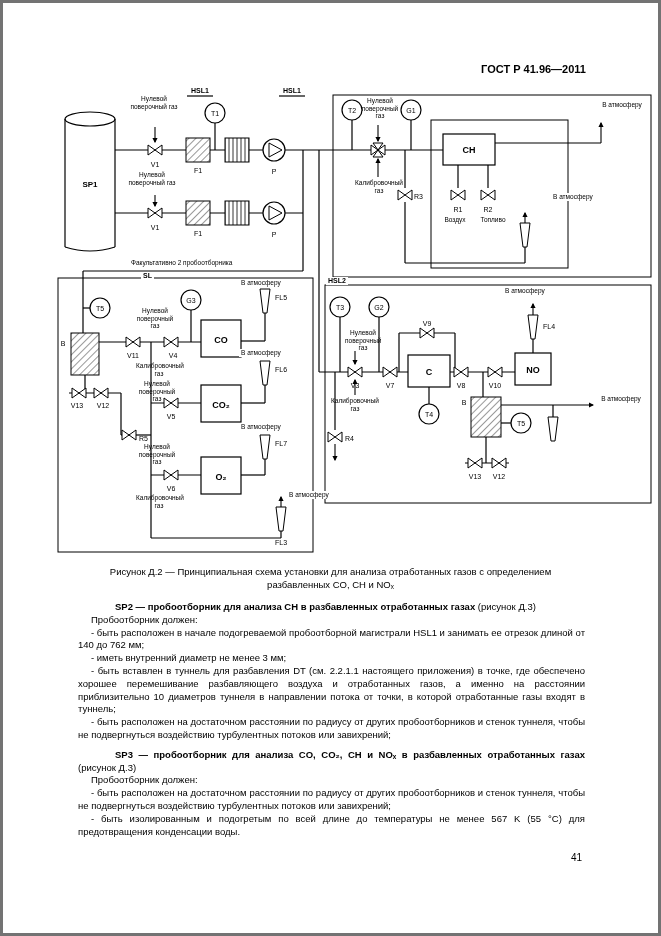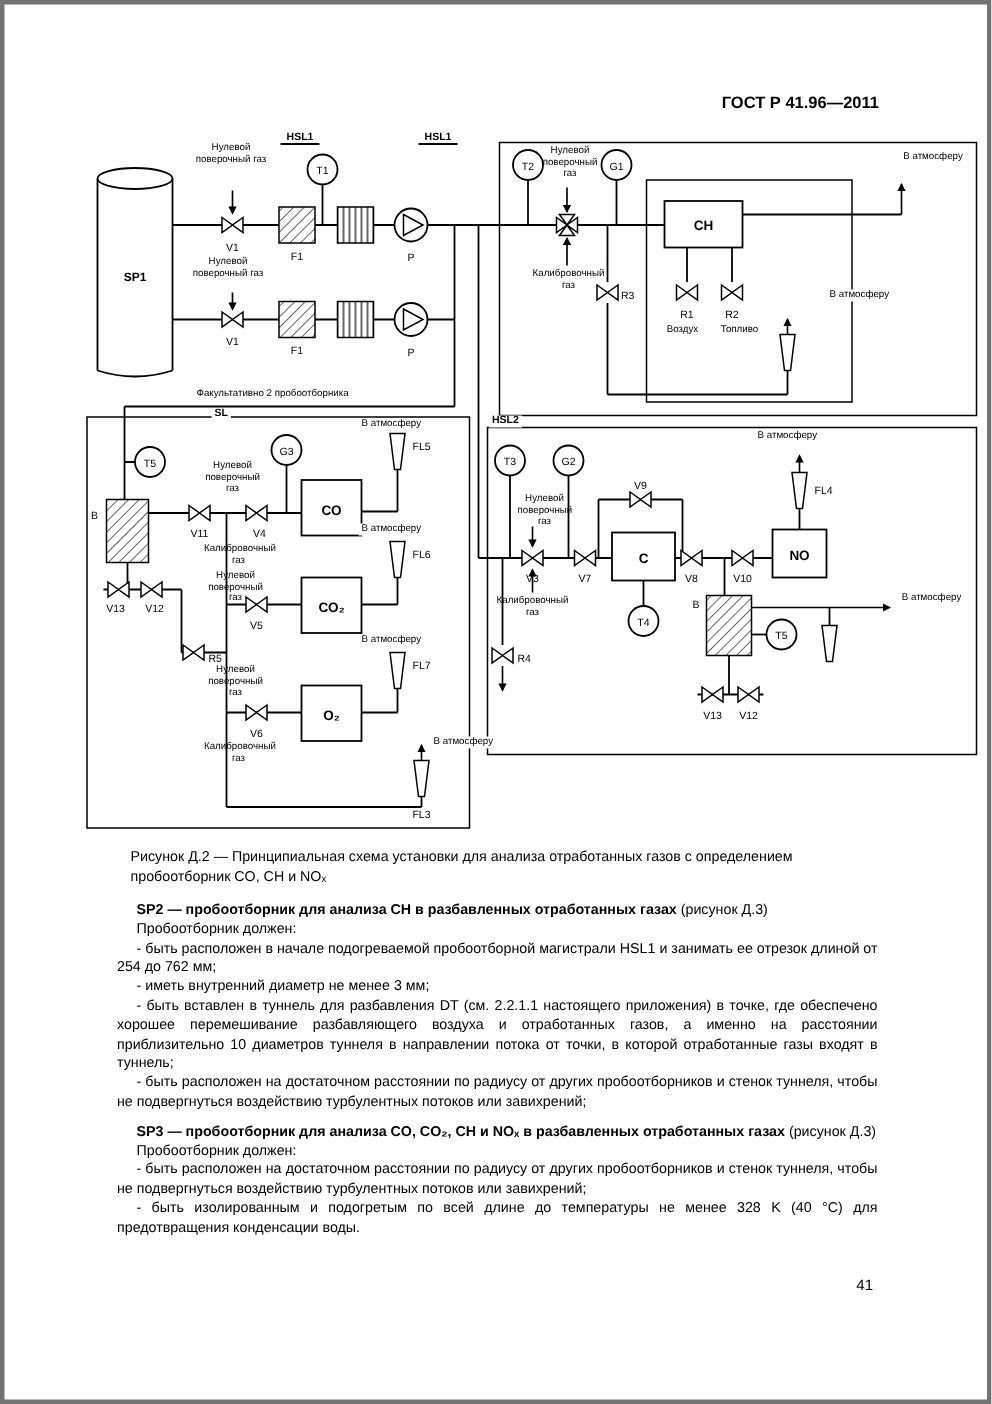--- a/index.html
+++ b/index.html
@@ -27,32 +27,32 @@
   .dlbl {
     position: absolute;
     font-size: 6.5px; line-height: 7.5px;
     text-align: center;
   }
   .nowrap { white-space: nowrap; }
   .wbg { background: #fff; padding: 0 2px; }
   .linetag { font-size: 7px; font-weight: bold; }
   .caption {
     margin-top: 6px;
-    text-align: left;
+    text-align: center;
     font-size: 9.5px; line-height: 13px;
-    padding: 0 84px;
+    padding: 0 60px;
   }
   .bodytext {
     margin: 10px 73px 0 75px;
     font-size: 9.5px; line-height: 12.8px;
     text-align: justify;
   }
   .bodytext p { text-indent: 13px; margin: 0; }
   .bodytext p.head { margin-top: 7px; }
-  .b { font-weight: bold; }
+  .b { font-weight: bold; margin-left: 24px; }
   .pagenum {
     position: absolute;
     right: 76px; bottom: 70px;
     font-size: 10px;
   }
   svg text { font-family: "Liberation Sans", "DejaVu Sans", sans-serif; }
 </style>
 </head>
 <body>
 
@@ -308,31 +308,31 @@
     <div class="dlbl" style="left:133px; top:411px; width:46px;">Калибровочный газ</div>
     <div class="dlbl nowrap wbg" style="left:284px; top:408px;">В атмосферу</div>
     <div class="dlbl" style="left:342px; top:246px; width:36px;">Нулевой поверочный газ</div>
     <div class="dlbl" style="left:328px; top:314px; width:48px;">Калибровочный газ</div>
     <div class="dlbl nowrap wbg" style="left:500px; top:204px;">В атмосферу</div>
     <div class="dlbl" style="left:594px; top:312px; width:48px;">В атмосферу</div>
   </div>
 
   <div class="caption">
     <div>Рисунок Д.2 — Принципиальная схема установки для анализа отработанных газов с определением</div>
-    <div>пробоотборник CO, CH и NOₓ</div>
+    <div>разбавленных CO, CH и NOₓ</div>
   </div>
 
   <div class="bodytext">
     <p class="head"><span class="b">SP2 — пробоотборник для анализа CH в разбавленных отработанных газах</span><span> (рисунок Д.3)</span></p>
     <p>Пробоотборник должен:</p>
-    <p>- быть расположен в начале подогреваемой пробоотборной магистрали HSL1 и занимать ее отрезок длиной от 254 до 762 мм;</p>
+    <p>- быть расположен в начале подогреваемой пробоотборной магистрали HSL1 и занимать ее отрезок длиной от 140 до 762 мм;</p>
     <p>- иметь внутренний диаметр не менее 3 мм;</p>
     <p>- быть вставлен в туннель для разбавления DT (см. 2.2.1.1 настоящего приложения) в точке, где обеспечено хорошее перемешивание разбавляющего воздуха и отработанных газов, а именно на расстоянии приблизительно 10 диаметров туннеля в направлении потока от точки, в которой отработанные газы входят в туннель;</p>
     <p>- быть расположен на достаточном расстоянии по радиусу от других пробоотборников и стенок туннеля, чтобы не подвергнуться воздействию турбулентных потоков или завихрений;</p>
     <p class="head"><span class="b">SP3 — пробоотборник для анализа CO, CO₂, CH и NOₓ в разбавленных отработанных газах</span><span> (рисунок Д.3)</span></p>
     <p>Пробоотборник должен:</p>
     <p>- быть расположен на достаточном расстоянии по радиусу от других пробоотборников и стенок туннеля, чтобы не подвергнуться воздействию турбулентных потоков или завихрений;</p>
-    <p>- быть изолированным и подогретым по всей длине до температуры не менее 328 K (40 °C) для предотвращения конденсации воды.</p>
+    <p>- быть изолированным и подогретым по всей длине до температуры не менее 567 K (55 °C) для предотвращения конденсации воды.</p>
   </div>
 
   <div class="pagenum">41</div>
 
 </div>
 
 </body></html>

